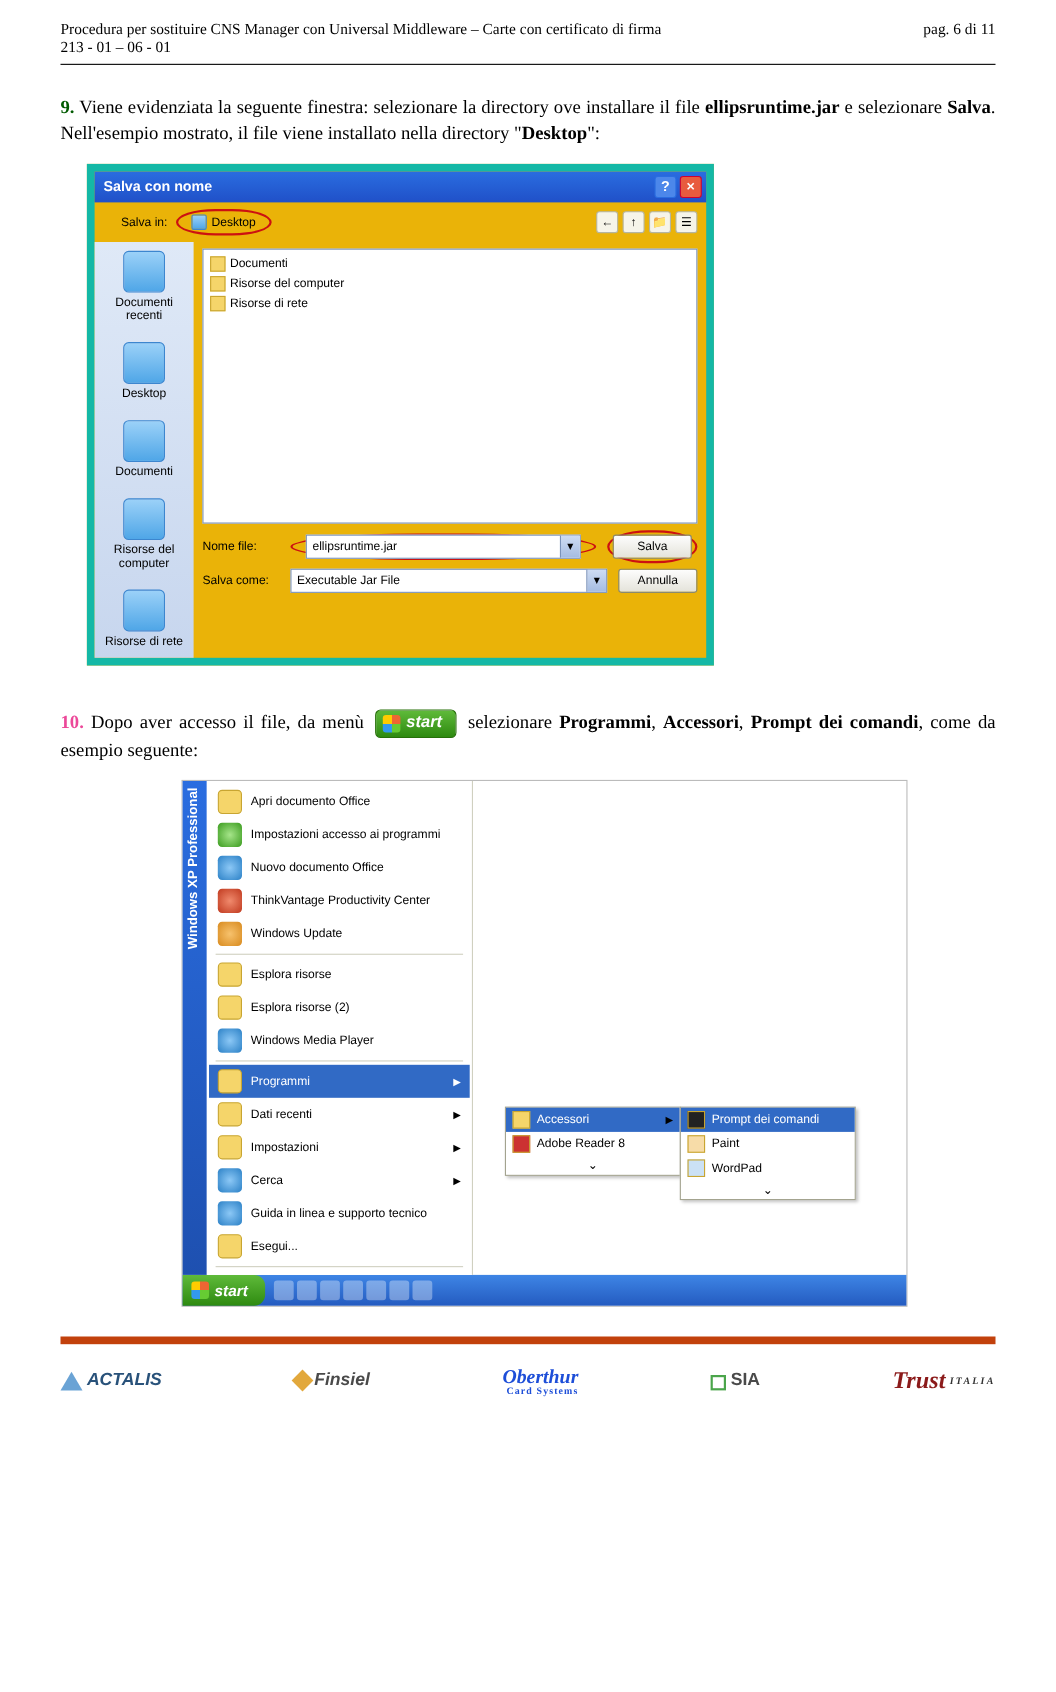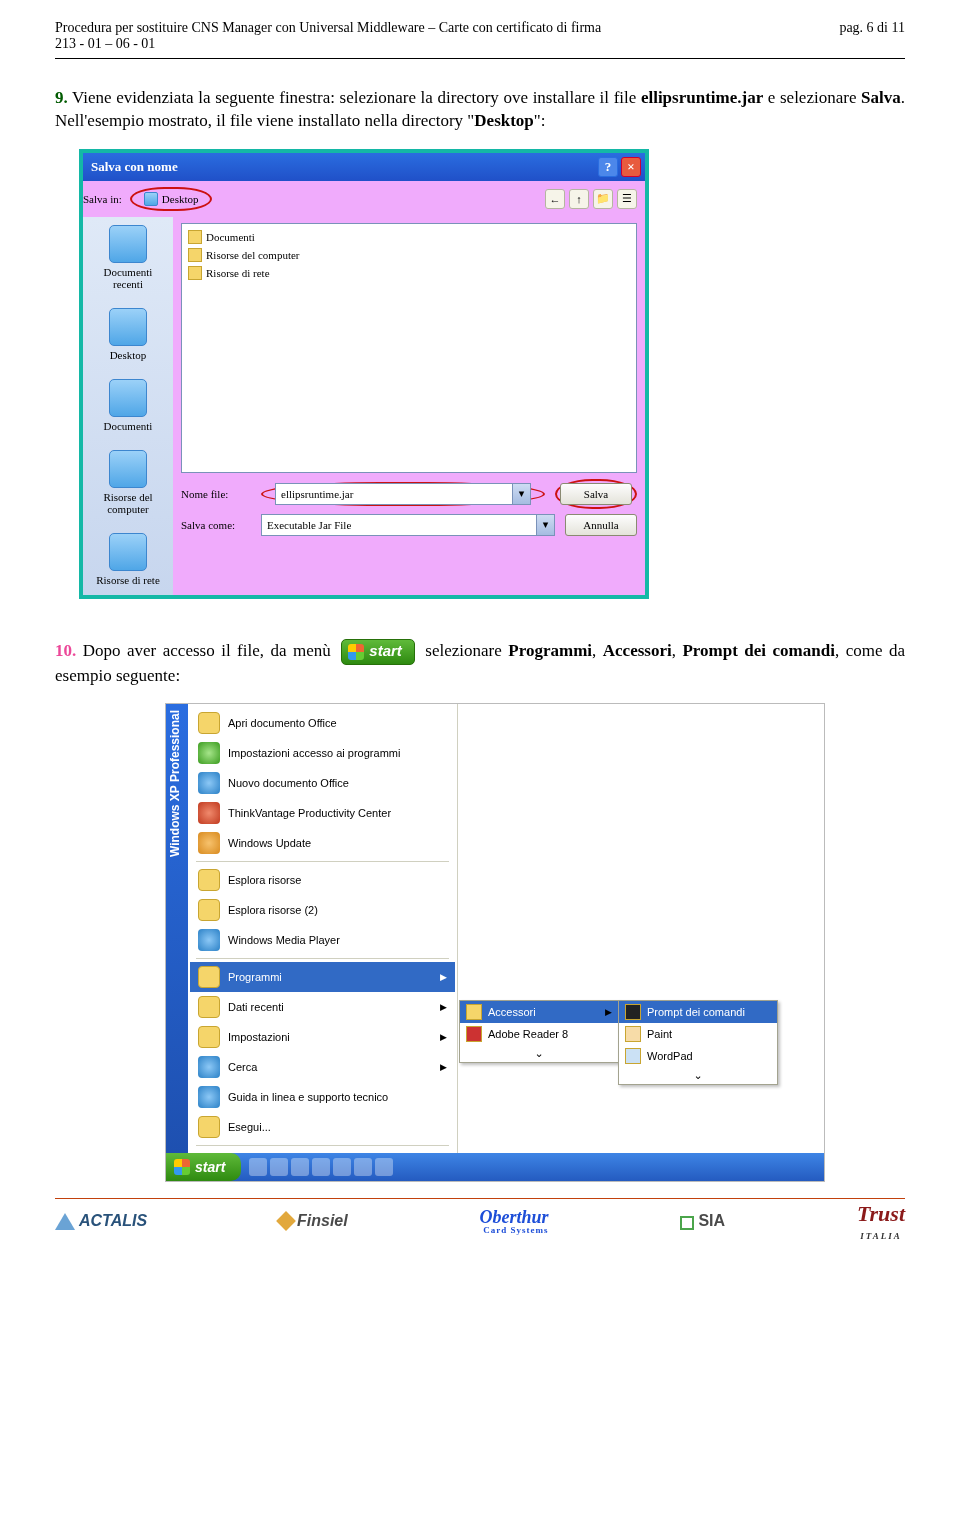--- a/index.html
+++ b/index.html
@@ -26,23 +26,23 @@
   }
   .stepnum { font-weight: bold; color: #006; }
   .step9 .stepnum { color: #005a00; }
   .step10 .stepnum { color: #ec4899; }
   .step b { font-weight: bold; }
 
   
   .dlg {
     width: 570px;
     margin: 14px 0 10px 24px;
-    border: 4px solid #14b8a6;
-    background: #f0abfc;
-    font-family: Liberation Serif, serif;
+    border: 7px solid #14b8a6;
+    background: #eab308;
+    font-family: Liberation Sans, sans-serif;
     font-size: 11px;
   }
   .titlebar {
     height: 28px;
     background: linear-gradient(#2a6de0, #2050c8);
     display: flex;
     align-items: center;
     justify-content: space-between;
     padding: 0 4px 0 8px;
     color: #fff;
@@ -135,21 +135,21 @@
     position: relative;
   }
   .sm-body { display:flex; }
   .sm-sidebar { width:22px; background: linear-gradient(180deg,#2a6de0,#1e50b0); }
   .sm-sidebar .vtext {
     writing-mode: vertical-rl; transform: rotate(180deg);
     color:#fff; font-weight:bold; font-size:12px; padding:6px 2px;
     white-space: nowrap;
   }
   .sm-left {
-    width: 270px; background:#fff; border-right:1px solid #d0d0c0;
+    width: 242px; background:#fff; border-right:1px solid #d0d0c0;
     padding: 4px 2px;
   }
   .sm-item {
     display:flex; align-items:center; gap:8px; height:30px;
     padding: 0 8px;
   }
   .sm-item.sel { background:#316ac5; color:#fff; }
   .sm-sep { height:1px; background:#d0d0c0; margin:3px 6px; }
   .sm-ic { width:22px; height:22px; border-radius:4px; background:#dcbb57; }
   .sm-ic.folder { background:#f5d56a; border:1px solid #c8a531; }
@@ -190,42 +190,42 @@
     background: linear-gradient(#5fba3a, #2e8a10);
     height:100%; display:flex;align-items:center;
     padding:0 16px 0 8px; color:#fff; font-weight:bold; font-style:italic;
     border-radius: 0 10px 10px 0;
     gap:5px; font-size:14px;
   }
   .tb-icons { display:flex; gap:3px; margin-left:8px; }
   .tb-icn { width:18px;height:18px; border-radius:3px; background:rgba(255,255,255,0.35); }
 
   .footer {
-    border-top: 1px solid #c2410c;
-    margin-top: 16px;
-    padding-top: 2px;
+    border-top: 7px solid #c2410c;
+    margin-top: 27px;
+    padding-top: 20px;
     display: flex;
     justify-content: space-between;
     align-items: center;
   }
   .logo {
     font-family: Arial, sans-serif;
     font-size: 16px;
     font-weight: bold;
     display:flex; align-items:center; gap:4px;
   }
   .logo.actalis { color:#29527a; font-style:italic; }
   .logo.actalis .tri { width:0;height:0;border-left:10px solid transparent;border-right:10px solid transparent;border-bottom:17px solid #6aa3d5; }
   .logo.finsiel { color:#4a4a4a; font-style:italic; }
   .logo.finsiel .dia { width:14px;height:14px; background:#e2a83c; transform:rotate(45deg); }
   .logo.oberthur { font-family: "Times New Roman",serif; font-style:italic; color:#1d4ed8; font-size:18px; display:block; text-align:right; line-height:0.9; }
   .logo.oberthur .sub { font-size:9px; display:block; font-style:normal; letter-spacing:1px; }
   .logo.sia { color:#4a4a4a;align-items:flex-end; }
   .logo.sia .sq { width:14px;height:14px;border:2px solid #4ba54b; }
-  .logo.trust { color:#8b1a1a; font-size:22px; font-style:italic; font-family: Georgia, serif; flex-direction: column; }
+  .logo.trust { color:#8b1a1a; font-size:22px; font-style:italic; font-family: Georgia, serif; }
   .logo.trust .it { font-size:9px; color:#333; letter-spacing:2px; }
   .desk-ic { display:inline-block; width:14px; height:14px; background:linear-gradient(#9bd1f8,#4fa6e7); border:1px solid #3c86cf; border-radius:2px; margin-right:4px; vertical-align:middle; }
 </style>
 </head>
 <body>
 
 <div class="page">
   <div class="header">
     <div>
       <div>Procedura per sostituire CNS Manager con Universal Middleware – Carte con certificato di firma</div>
@@ -239,21 +239,21 @@
   </div>
 
   <div class="dlg">
     <div class="titlebar">
       <span>Salva con nome</span>
       <div class="tb-right">
         <div class="tb-btn">?</div>
         <div class="tb-btn tb-close">×</div>
       </div>
     </div>
-    <div class="topbar" style="padding:6px 8px 0 0;text-align:center;">
+    <div class="topbar" style="padding:6px 8px 0 24px;text-align:center;">
       <span>Salva in:</span>
       <span class="ring">
         <span class="desk-ic"></span>
         <span>Desktop</span>
       </span>
       <div class="combo" style="flex:0 0 60px; visibility:hidden;"></div>
       <div class="nav-icons">
         <div class="nav-ic">←</div>
         <div class="nav-ic">↑</div>
         <div class="nav-ic">📁</div>

